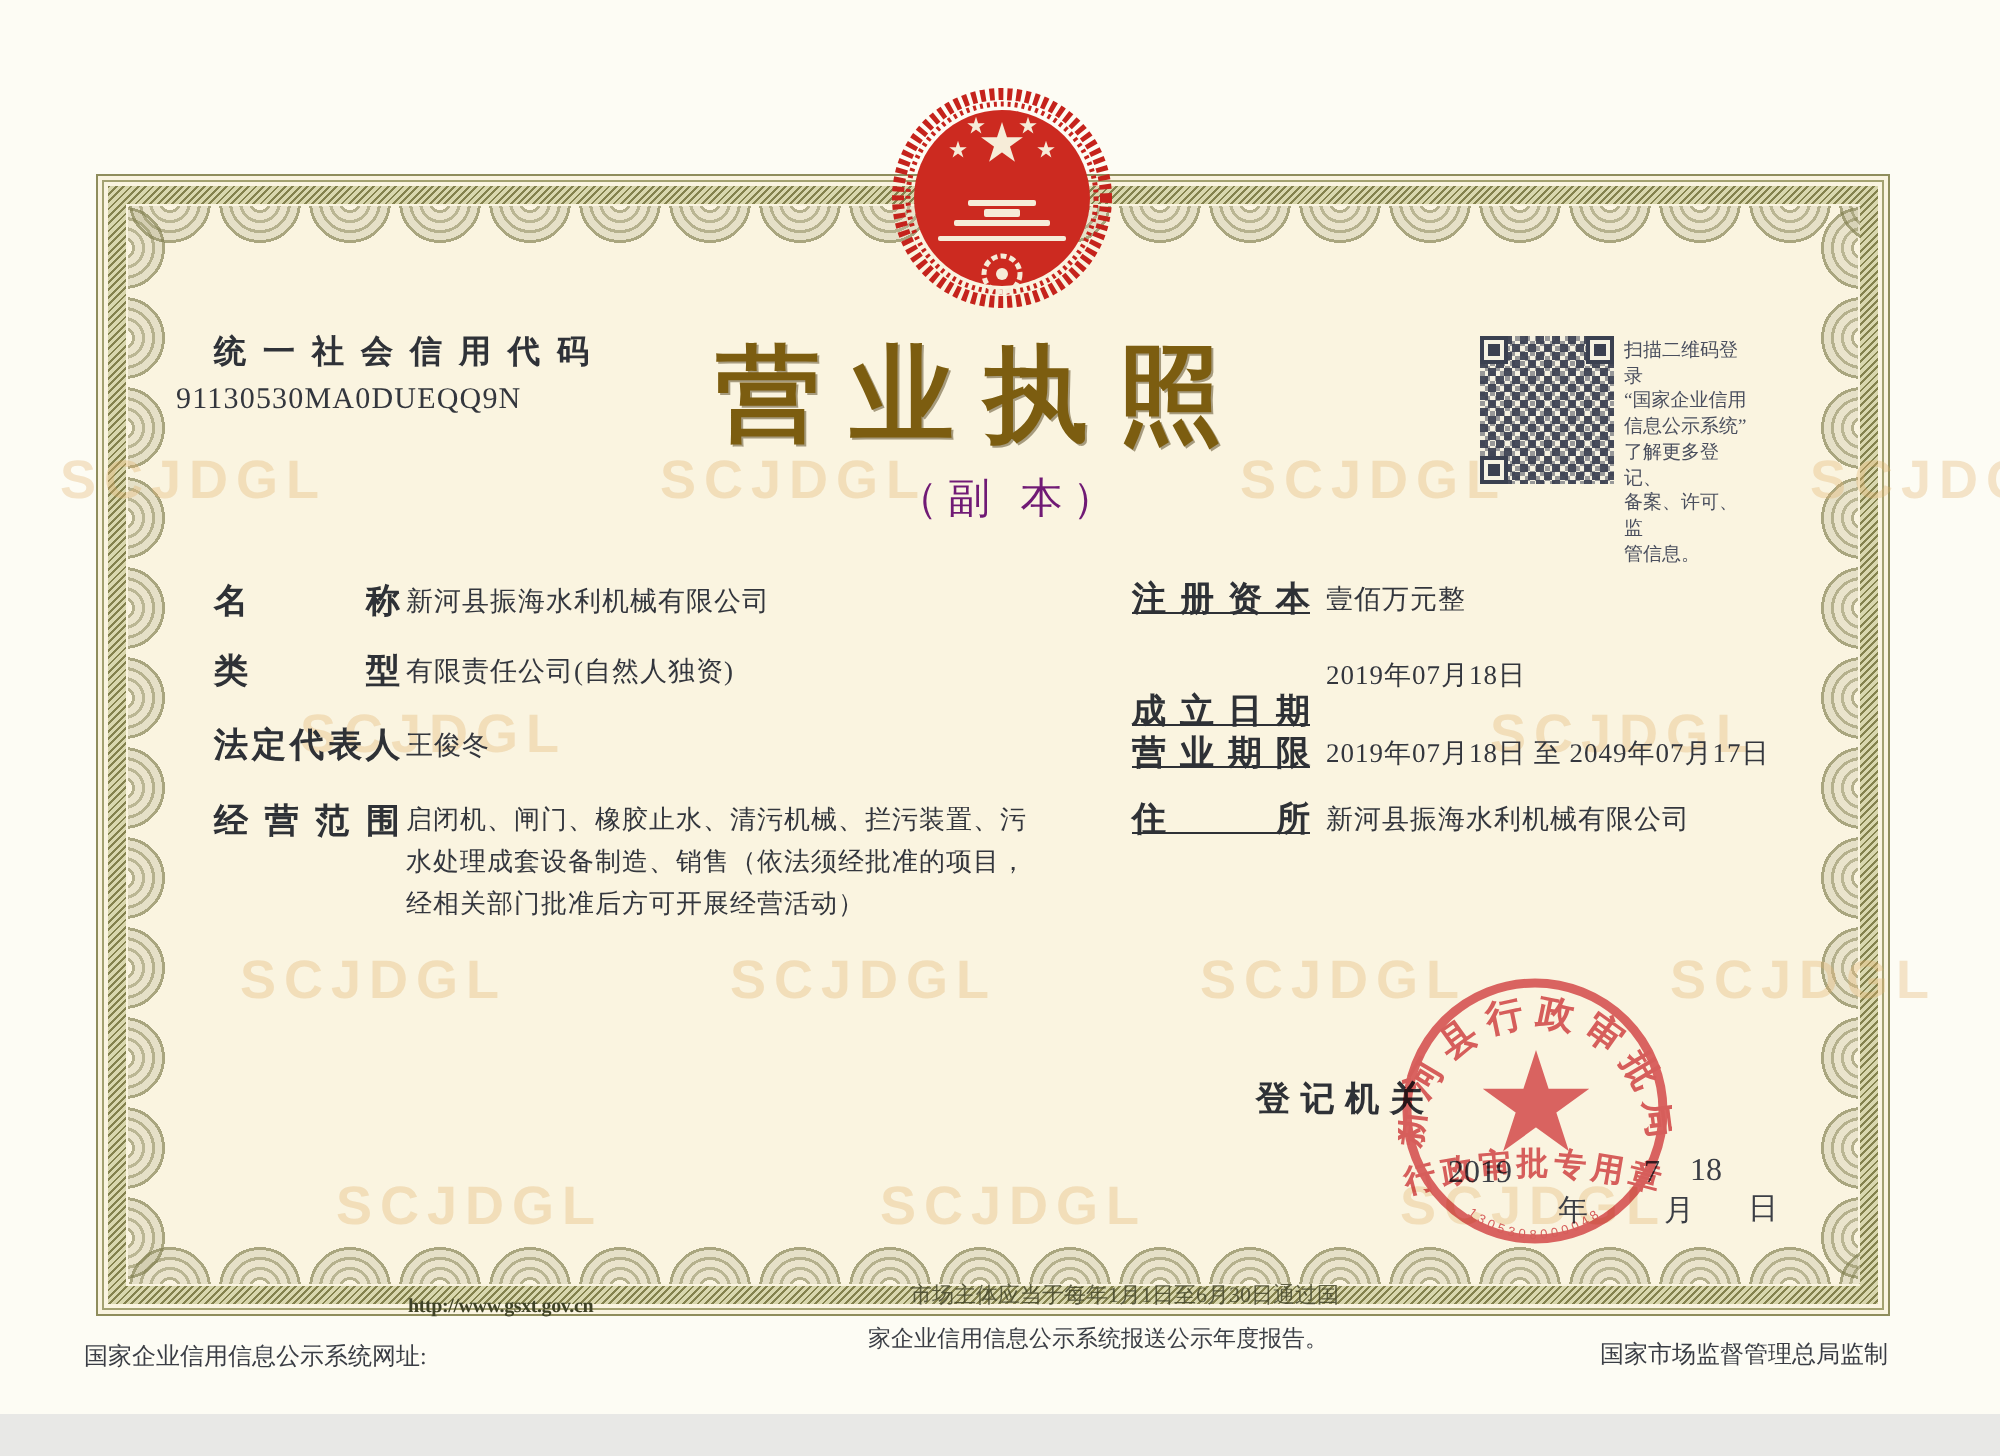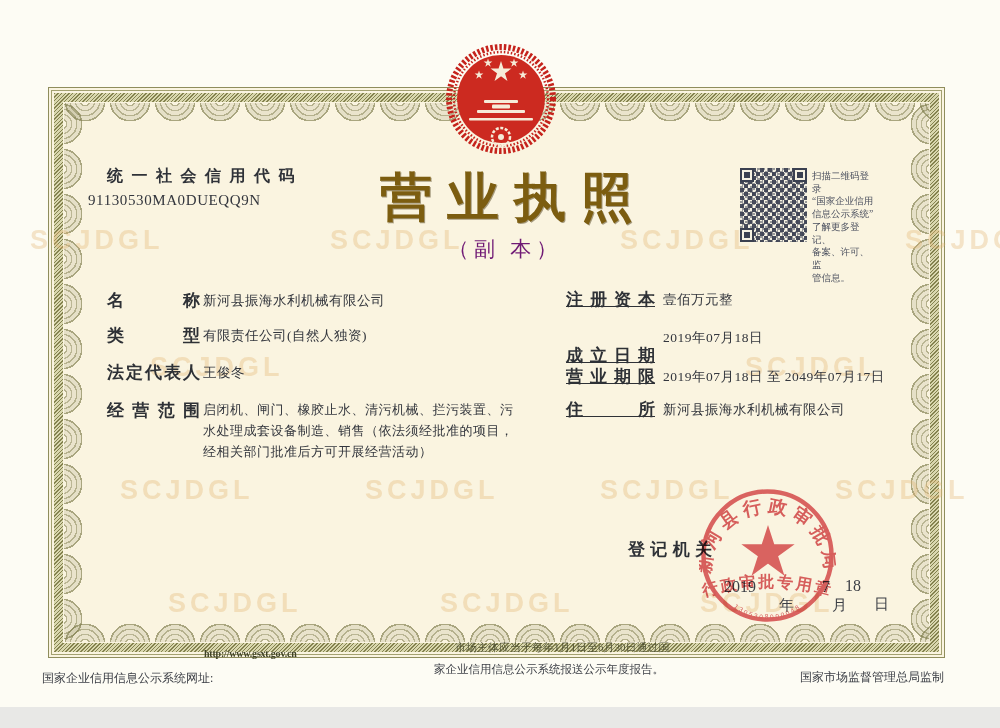--- a/index.html
+++ b/index.html
@@ -32,21 +32,21 @@
       rgba(128,126,78,.55) 9px 10.5px,rgba(128,126,78,.14) 10.5px 14px,rgba(128,126,78,.6) 14px 15.5px,
       rgba(128,126,78,.18) 15.5px 19px,rgba(128,126,78,.7) 19px 20.5px,transparent 20.5px);}
   
   .wm{position:absolute;font-family:"Liberation Sans","DejaVu Sans",sans-serif;font-weight:bold;
       font-size:27px;letter-spacing:4px;color:rgba(226,178,112,.34);white-space:nowrap;}
   .wm-center{position:absolute;left:348px;top:348px;font-size:45px;font-weight:bold;
       letter-spacing:22px;color:rgba(219,170,98,.30);white-space:nowrap;}
   
   .code-label{left:107px;top:166px;font-size:16px;font-weight:bold;letter-spacing:8.5px;color:#2f3238;}
   .code-value{left:88px;top:192px;font-size:15px;letter-spacing:.6px;color:#33363d;}
-  .title{left:358px;top:163px;width:290px;text-align:right;font-size:52px;font-weight:bold;
+  .title{left:358px;top:163px;width:290px;text-align:left;font-size:52px;font-weight:bold;
          letter-spacing:15px;color:#7c5d10;text-shadow:1px 1px 0 rgba(64,46,6,.45);white-space:nowrap;}
   .subtitle{left:448px;top:235px;font-size:21px;letter-spacing:5px;color:#701a75;white-space:nowrap;}
   
   .qr{left:740px;top:168px;width:67px;height:74px;background:#f6f2e2;
       background-image:
         repeating-conic-gradient(rgba(58,63,80,.92) 0% 25%,transparent 0% 50%),
         repeating-conic-gradient(rgba(58,63,80,.5) 0% 25%,transparent 0% 50%);
       background-size:8px 8px,5px 5px;}
   .fd{position:absolute;width:14px;height:14px;border:2.5px solid #3a4050;background:#f6f2e2;box-sizing:border-box;}
   .fd::after{content:"";position:absolute;inset:2px;background:#3a4050;}

